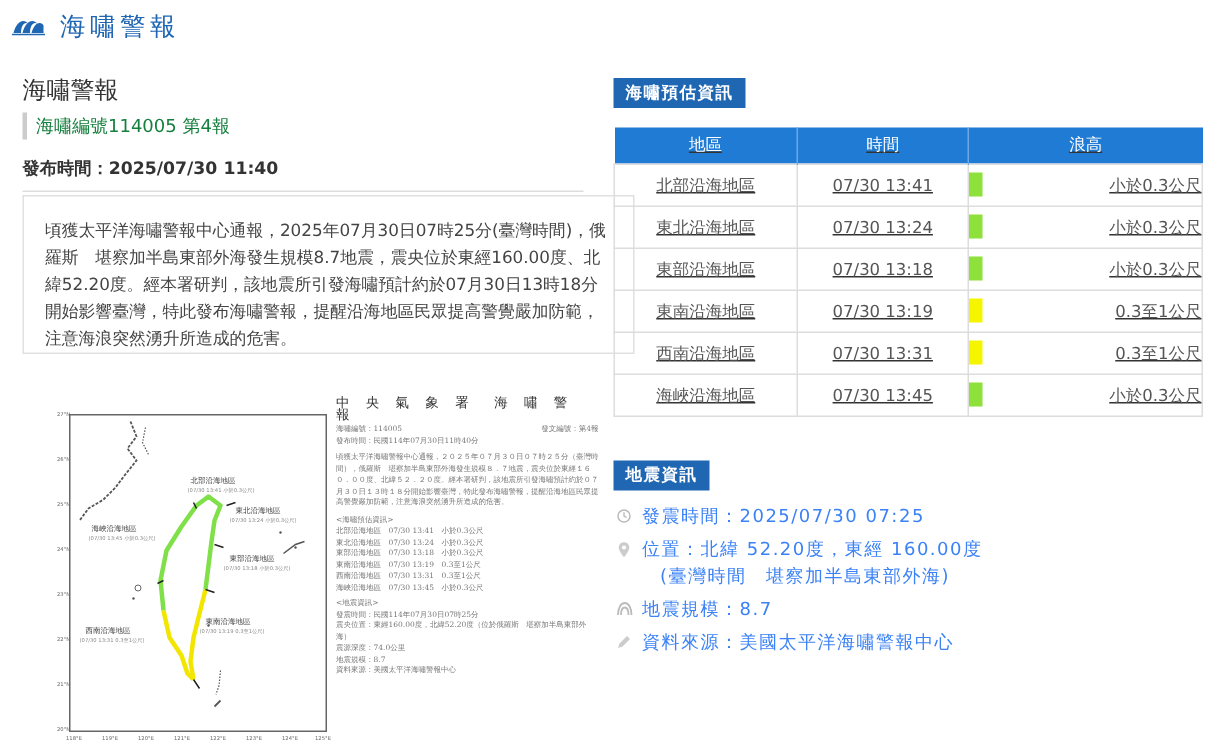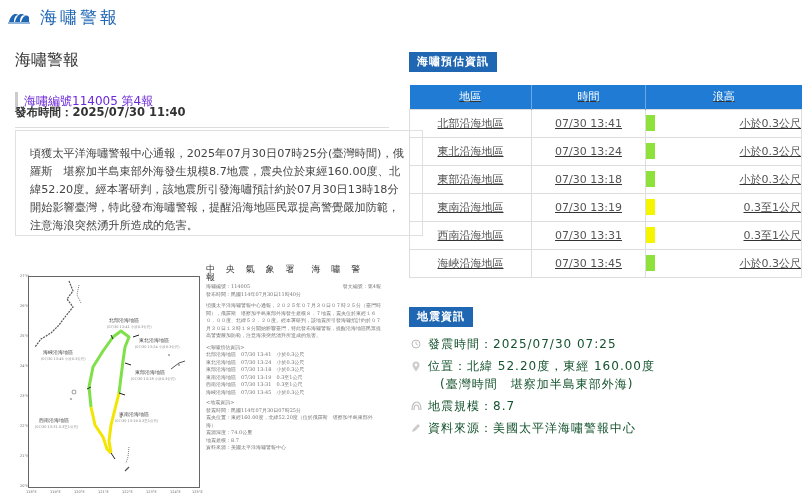--- a/index.html
+++ b/index.html
@@ -6,27 +6,27 @@
   html, body { width: 810px; height: 496px; overflow: hidden; background: #ffffff; }
   body { font-family: "DejaVu Sans", "Liberation Sans", sans-serif; color: #333; position: relative; }
 
   
   .top-header { position: absolute; left: 8px; top: 4px; height: 26px; display: flex; align-items: center; }
   .top-header .logo { width: 22px; height: 14px; margin-right: 10px; }
   .top-header .title { font-size: 17px; color: #1f66b3; letter-spacing: 3px; }
 
   
   .page-title { position: absolute; left: 15px; top: 50px; font-size: 16px; color: #333; }
-  .report-no { position: absolute; left: 15px; top: 92px; height: 18px; border-left: 3px solid #ccc; padding-left: 6px; font-size: 12px; color: #6d28d9; line-height: 18px; }
+  .report-no { position: absolute; left: 15px; top: 75px; height: 18px; border-left: 3px solid #ccc; padding-left: 6px; font-size: 12px; color: #15803d; line-height: 18px; }
   .publish-time { position: absolute; left: 15px; top: 105px; font-size: 11.5px; color: #333; font-weight: bold; }
   .divider { position: absolute; left: 15px; top: 127px; width: 374px; height: 1px; background: #ddd; }
   .notice-box { position: absolute; left: 15px; top: 130px; width: 408px; height: 106px; border: 1px solid #e0e0e0; padding: 14px 14px; font-size: 11.2px; line-height: 18px; color: #444; }
 
   
-  .map-figure { position: absolute; left: 20px; top: 266px; width: 360px; height: 230px; }
+  .map-figure { position: absolute; left: 38px; top: 266px; width: 360px; height: 230px; }
   .map-frame { position: absolute; left: 8px; top: 10px; width: 172px; height: 212px; border: 1px solid #666; background: #fff; }
   .map-text { position: absolute; left: 186px; top: 0; width: 175px; font-size: 5px; color: #777; line-height: 7.5px; font-family: "DejaVu Serif", serif; }
   .map-text .mt-title { font-size: 9px; color: #333; letter-spacing: 4px; margin-bottom: 2px; }
   .map-label { position: absolute; font-size: 5px; color: #444; font-family: "DejaVu Serif", serif; white-space: nowrap; }
   .map-sub { position: absolute; font-size: 3.5px; color: #888; white-space: nowrap; }
   .axis-label { position: absolute; font-size: 3.5px; color: #666; }
 
   
   .section-tag { position: absolute; background: #1f66b3; color: #fff; font-size: 11px; font-weight: bold; padding: 0 8px; height: 20px; line-height: 20px; letter-spacing: 1px; }
   .tag-forecast { left: 409px; top: 52px; }
@@ -34,21 +34,21 @@
 
   .forecast-table { position: absolute; left: 409px; top: 85px; width: 393px; border-collapse: collapse; font-size: 11px; text-decoration: underline; }
   .forecast-table th { background: #1f7bd4; color: #fff; font-weight: normal; height: 24px; border-right: 1px solid #6aa8e6; text-align: center; font-size: 11px; }
   .forecast-table th:last-child { border-right: none; }
   .forecast-table td { height: 28px; border: 1px solid #ddd; text-align: center; color: #555; }
   .forecast-table td.col-region { width: 122px; }
   .forecast-table td.col-time { width: 114px; }
   .wave-cell { display: flex; align-items: center; justify-content: space-between; gap: 6px; }
   .wave-swatch { width: 9px; height: 16px; display: inline-block; }
 
-  .quake-info { position: absolute; left: 410px; top: 335px; font-size: 12px; color: #14532d; letter-spacing: 1px; }
+  .quake-info { position: absolute; left: 410px; top: 335px; font-size: 12px; color: #3b82f6; letter-spacing: 1px; }
   .quake-row { display: flex; align-items: flex-start; height: 22px; line-height: 18px; }
   .quake-row .q-icon { width: 12px; height: 18px; margin-right: 6px; display: flex; align-items: center; justify-content: center; color: #bbb; font-size: 10px; }
   .quake-row.loc { height: 40px; }
   .quake-row .indent { display: block; padding-left: 32px; }
 </style>
 </head>
 <body>
 
 <div class="top-header">
   <svg class="logo" viewBox="0 0 22 14">

